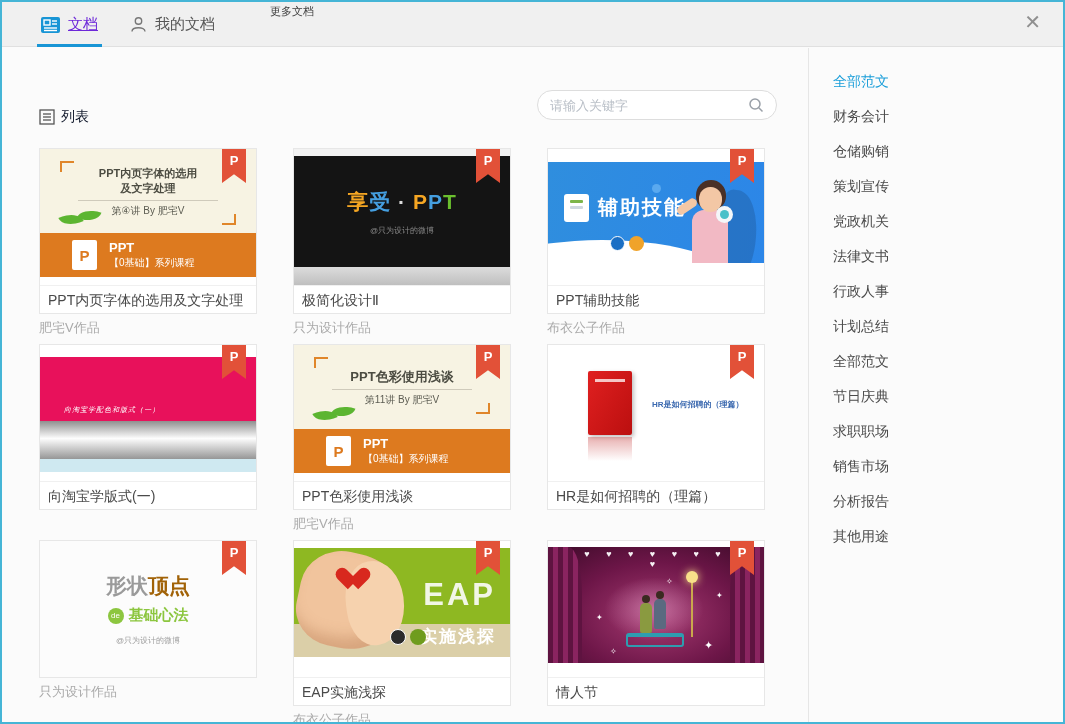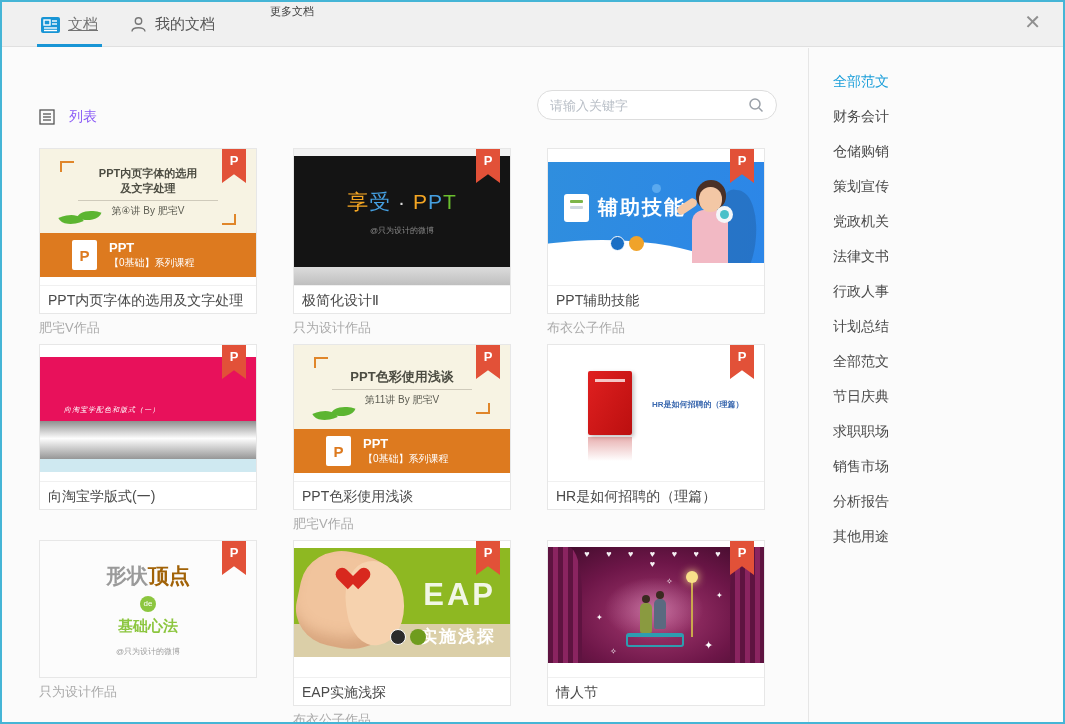--- a/index.html
+++ b/index.html
@@ -3,34 +3,34 @@
 <meta charset="utf-8">
 <style>
   * { margin:0; padding:0; box-sizing:border-box; }
   html,body { width:1065px; height:724px; font-family:"Liberation Sans","DejaVu Sans",sans-serif; }
   .window { position:relative; width:1065px; height:724px; border:2px solid #45b5d6; background:#fbfbfb; overflow:hidden; }
 
   
   .topbar { position:absolute; left:0; top:0; right:0; height:45px; background:#f0f0f0; border-bottom:1px solid #e0e0e0; }
   .tab { position:absolute; top:0; height:45px; display:flex; align-items:center; gap:8px; cursor:pointer; font-size:15px; }
   .tab-docs { left:35px; padding:0 4px; }
-  .tab-docs .tab-label { color:#737373;text-decoration:underline; }
+  .tab-docs .tab-label { color:#6d28d9;text-decoration:underline; }
   .tab-docs .underline { position:absolute; left:0; bottom:0; width:100%; height:3px; background:#1895d5; }
   .tab-mydocs { left:128px; color:#555; }
   .more-docs { position:absolute; left:268px; top:2px; font-size:11px; color:#3c3c3c; cursor:pointer; }
   .close-btn { position:absolute; right:22px; top:10px; font-size:20px; color:#8f8f8f; cursor:pointer; line-height:1; }
 
   
   .main { position:absolute; left:0; top:46px; width:806px; bottom:0; }
   .sidebar { position:absolute; left:806px; top:46px; width:253px; bottom:0; border-left:1px solid #e6e6e6; padding:16px 0 0 24px; }
   .side-item { height:35px; line-height:35px; font-size:14px; color:#4a4a4a; cursor:pointer; }
   .side-item.active { color:#1a9ed9; }
 
   
-  .list-btn { position:absolute; left:37px; top:60px; display:flex; align-items:center; gap:14px; font-size:14px; color:#8b5cf6; cursor:pointer; }
+  .list-btn { position:absolute; left:37px; top:60px; display:flex; align-items:center; gap:6px; font-size:14px; color:#0f172a; cursor:pointer; }
   .search-box { position:absolute; left:535px; top:42px; width:240px; height:30px; border:1px solid #ddd; border-radius:15px; background:#fff; display:flex; align-items:center; padding:0 12px; }
   .search-box input { border:none; outline:none; flex:1; font-size:13px; color:#333; background:transparent; font-family:inherit; }
   .search-box input::placeholder { color:#b9bfc7; }
 
   
   .grid { position:absolute; left:37px; top:100px; display:grid; grid-template-columns:repeat(3,218px); grid-auto-rows:196px; column-gap:36px; }
   .card { width:218px; background:#fff; border:1px solid #e7e7e7; cursor:pointer; }
   .thumb { position:relative; height:136px; overflow:hidden; }
   .card-title { height:28px; line-height:28px; padding:0 8px; font-size:14px; color:#4a4a4a; background:#fff; border-top:1px solid #f0f0f0; white-space:nowrap; overflow:hidden; }
   .author { margin-top:5px; font-size:13px; color:#aaa; }
@@ -50,21 +50,21 @@
   .leaf i.b { left:18px; top:2px; border-radius:100% 0 100% 0; transform:rotate(18deg); }
   .course-banner { position:absolute; left:0; right:0; bottom:8px; height:44px; background:#dd7a1f; display:flex; align-items:center; padding-left:32px; gap:12px; }
   .plogo { width:25px; height:30px; background:#fff; border-radius:2px; color:#dd7a1f; font-weight:bold; font-size:15px; display:flex; align-items:center; justify-content:center; }
   .bt1 { color:#fff; font-weight:bold; font-size:13px; }
   .bt2 { color:#fff; font-size:10px; margin-top:1px; }
   .th-course .bottom-strip { position:absolute; left:0; right:0; bottom:0; height:8px; background:#fff; }
 
   
   .th-dark { background:#f2f2f2; }
   .dark-inner { position:absolute; left:0; right:0; top:7px; bottom:18px; background:#141414; display:flex; flex-direction:column; align-items:center; justify-content:center; gap:9px; }
-  .enjoy { font-size:21px; font-weight:normal; letter-spacing:1px; }
+  .enjoy { font-size:21px; font-weight:bold; letter-spacing:1px; }
   .enjoy .c-or { color:#f5a623; } .enjoy .c-bl { color:#459fe0; } .enjoy .c-wh { color:#ddd; } .enjoy .c-gr { color:#6abf2e; }
   .dark-sub { font-size:8px; color:#8a8a8a; }
   .th-dark .gray-strip { position:absolute; left:0; right:0; bottom:0; height:18px; background:linear-gradient(#dcdcdc,#bfbfbf); }
 
   
   .th-blue { background:#fff; }
   .blue-main { position:absolute; left:0; right:0; top:13px; bottom:22px; background:linear-gradient(100deg,#2f8ede,#2c86e8); overflow:hidden; }
   .blue-curve { position:absolute; left:-40%; bottom:-72px; width:130%; height:95px; background:#fff; border-radius:50%; }
   .doc-badge { position:absolute; left:16px; top:32px; width:25px; height:28px; background:#fff; border-radius:3px; }
   .doc-badge i { display:block; margin:6px auto 0; width:13px; height:3px; background:#7db54a; border-radius:1px; box-shadow:0 6px 0 #cfd8e0; }
@@ -94,21 +94,21 @@
   .th-book { background:#fff; }
   .book { position:absolute; left:40px; top:26px; width:44px; height:64px; background:linear-gradient(120deg,#e02020,#bb0f0f); border-radius:2px; box-shadow:2px 2px 4px rgba(0,0,0,.25); }
   .book i { display:block; margin:8px auto 0; width:70%; height:3px; background:rgba(255,255,255,.75); }
   .book-reflect { position:absolute; left:40px; top:92px; width:44px; height:24px; background:linear-gradient(rgba(190,30,30,.35),rgba(190,30,30,0)); }
   .book-cap { position:absolute; left:104px; top:54px; font-size:8px; font-weight:bold; color:#3c6ab0; }
 
   
   .th-shape { background:#fcfcfc; display:flex; flex-direction:column; align-items:center; justify-content:center; }
   .shape-t1 { font-size:21px; font-weight:bold; }
   .shape-t1 .g1 { color:#9a9a9a; } .shape-t1 .g2 { color:#a16207; }
-  .shape-row { display:flex; align-items:center; gap:5px; margin-top:6px;flex-direction:column; }
+  .shape-row { display:flex; align-items:center; gap:5px; margin-top:6px; }
   .de-badge { width:16px; height:16px; border-radius:50%; background:#8cc63f; color:#fff; font-size:8px; line-height:16px; text-align:center; }
   .shape-t2 { color:#8cc63f; font-weight:bold; font-size:15px; }
   .shape-sub { font-size:8px; color:#9c9c9c; margin-top:10px; }
 
   
   .th-eap { background:#fff; }
   .eap-green { position:absolute; left:0; right:0; top:7px; height:76px; background:#8eb822; }
   .eap-tan { position:absolute; left:0; right:0; top:83px; height:33px; background:#dbcfa8; }
   .hand { position:absolute; left:4px; top:12px; width:104px; height:96px; background:#f1c49d; border-radius:46% 54% 58% 42%; transform:rotate(12deg); box-shadow:inset -8px -10px 14px rgba(170,110,70,.35); }
   .hand2 { position:absolute; left:52px; top:20px; width:58px; height:84px; background:#f6d2ae; border-radius:50% 50% 55% 45%; transform:rotate(-8deg); }

